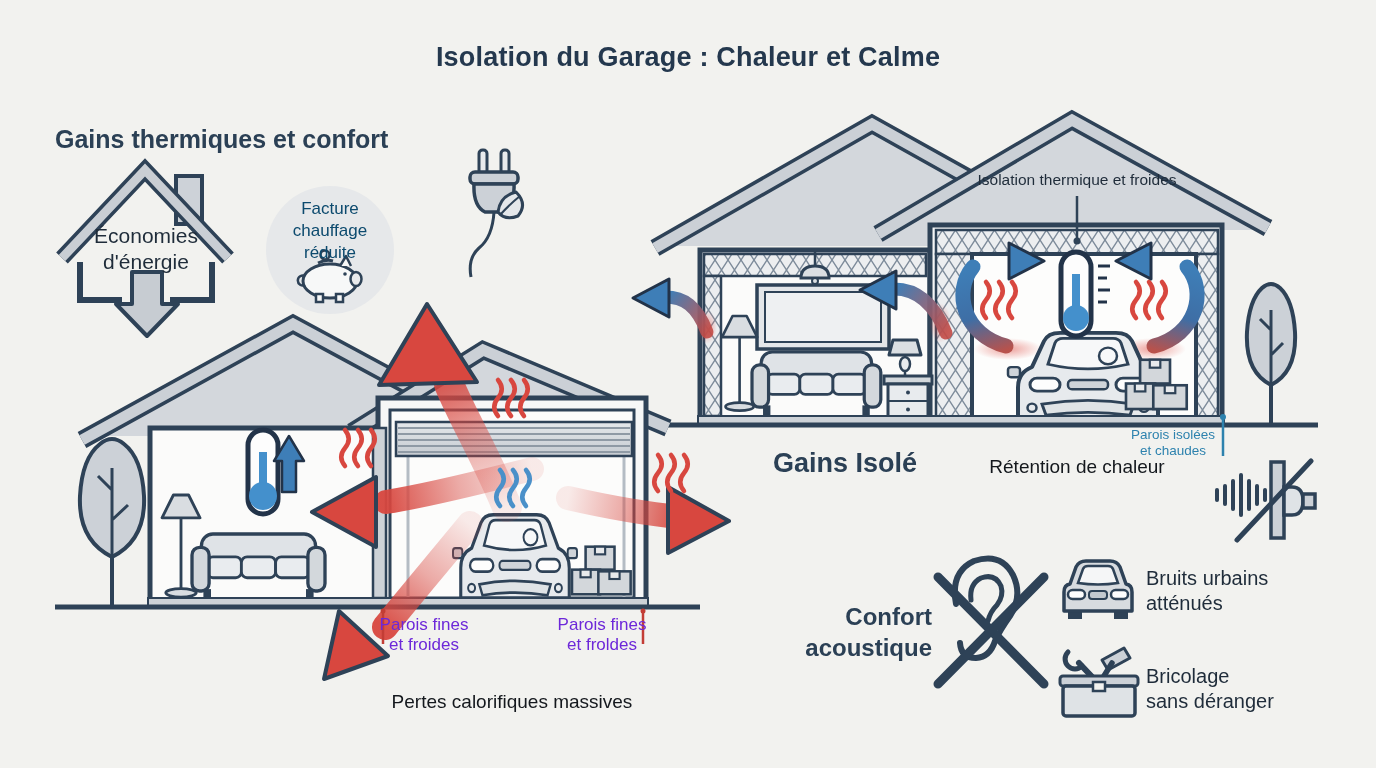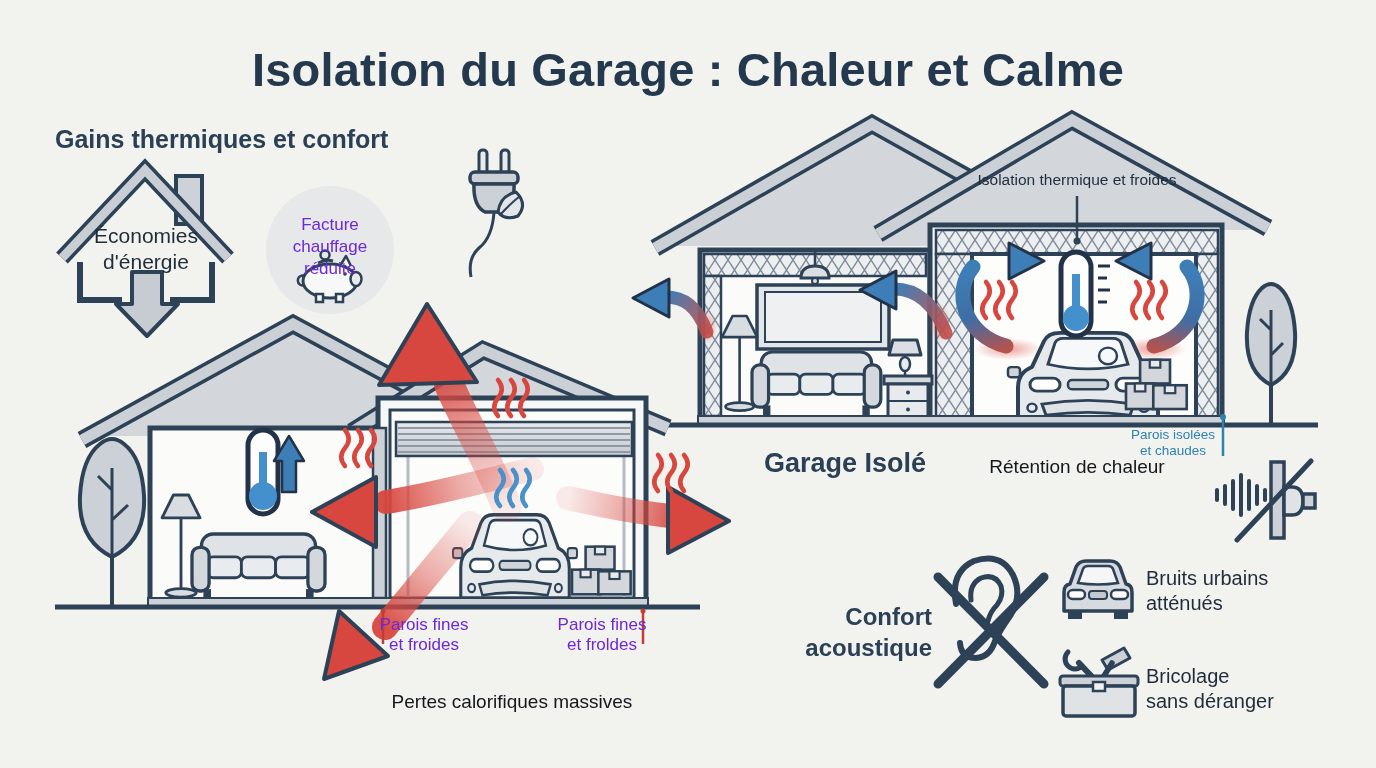--- a/index.html
+++ b/index.html
@@ -1,21 +1,21 @@
 <!DOCTYPE html>
 <html><head>
 <meta charset="utf-8">
 <style>
   html,body{margin:0;padding:0;background:#e8e8e6;}
   #stage{position:relative;width:1376px;height:768px;background:#f2f2ef;overflow:hidden;
          font-family:"Liberation Sans",sans-serif;}
   #art{position:absolute;left:0;top:0;}
   .label{position:absolute;white-space:pre-line;color:#202e3d;z-index:5;}
   .centered{transform:translateX(-50%);text-align:center;}
-  .page-title{width:100%;text-align:center;font-size:47px;font-weight:800;color:#24384e;letter-spacing:.2px;}
+  .page-title{width:100%;text-align:center;font-size:27px;font-weight:800;color:#24384e;letter-spacing:.2px;}
   .section-head{font-size:25px;font-weight:800;color:#2b4055;}
   .house-name{font-size:27px;font-weight:800;color:#2b4055;}
   .caption{font-size:19px;color:#14181d;}
   .benefit{font-size:21px;color:#1f2c3a;line-height:1.26;}
   .callout{font-size:15.5px;color:#1f2c3a;}
   .teal-note{font-size:13.5px;color:#2d82ae;line-height:1.16;}
   .red-note{font-size:17px;color:#6d28d9;line-height:1.2;}
 </style>
 </head>
 <body>
@@ -344,31 +344,31 @@
   </g>
 </svg>
 
 <div class="label page-title" style="top:42px;">Isolation du Garage : Chaleur et Calme</div>
 
 <div class="label section-head" style="left:55px;top:125px;">Gains thermiques et confort</div>
 
 <div class="label benefit centered" style="left:146px;top:223px;">Économies
 d'énergie</div>
 
-<div class="label centered" style="left:330px;top:198px;font-size:17px;line-height:1.28;color:#6d28d9;margin-top:16px;">Facture
+<div class="label centered" style="left:330px;top:198px;font-size:17px;line-height:1.28;color:#0c4a6e;">Facture
 chauffage
 réduite</div>
 
 
 <div class="label callout centered" style="left:1077px;top:171px;">Isolation thermique et froides</div>
 
 <div class="label teal-note centered" style="left:1173px;top:427px;">Parois isolées
 et chaudes</div>
 
-<div class="label house-name centered" style="left:845px;top:448px;">Garage Isolé</div>
+<div class="label house-name centered" style="left:845px;top:448px;">Gains Isolé</div>
 
 <div class="label caption centered" style="left:1077px;top:456px;">Rétention de chaleur</div>
 
 <div class="label red-note centered" style="left:424px;top:615px;">Parois fines
 et froides</div>
 
 <div class="label red-note centered" style="left:602px;top:615px;">Parois fines
 et froldes</div>
 
 

